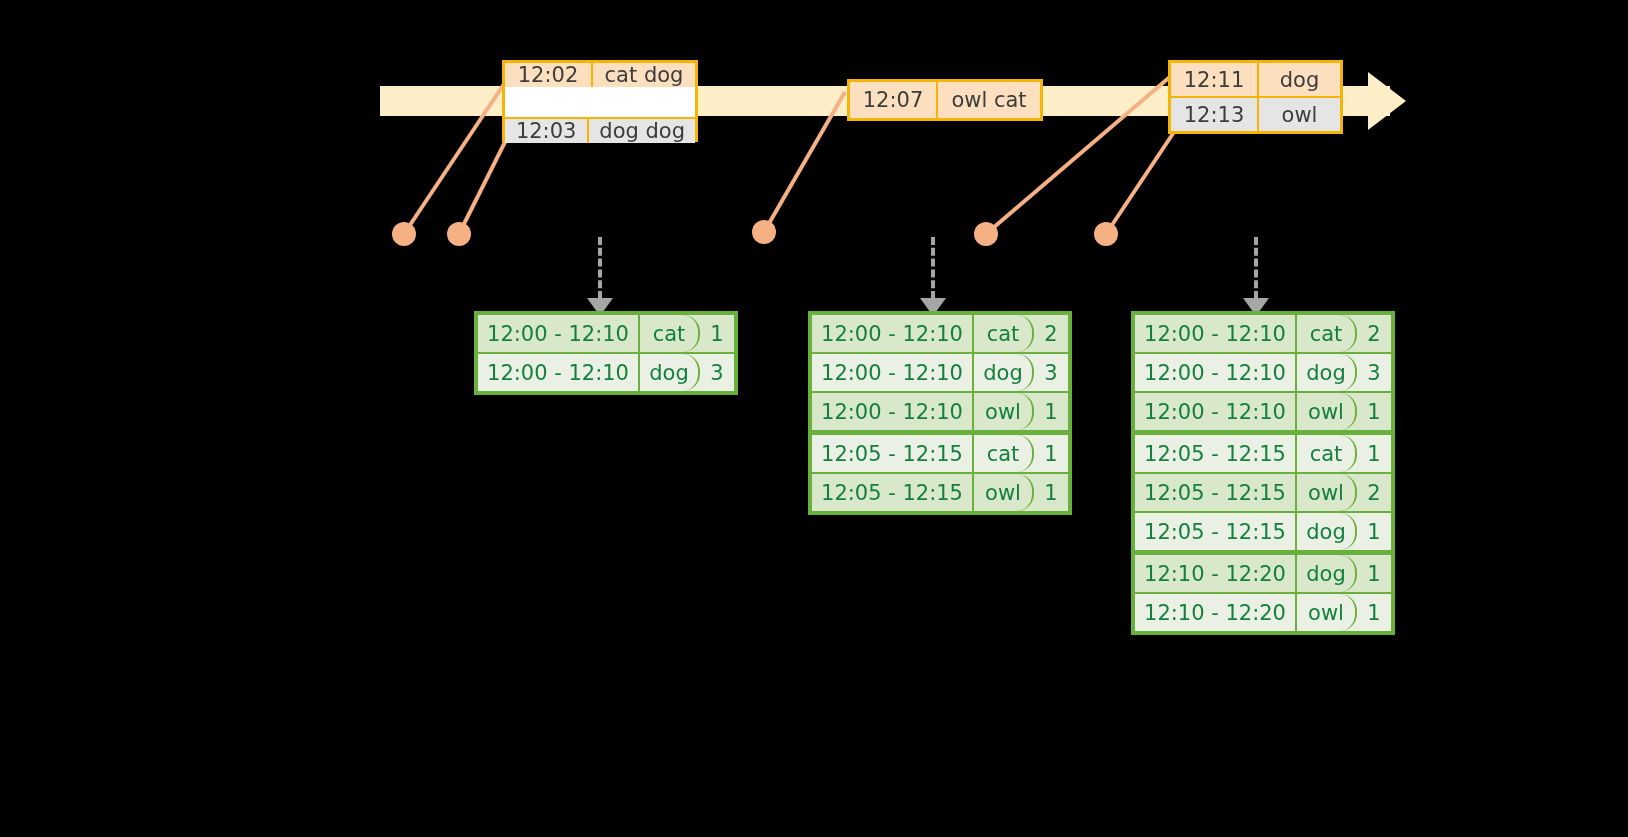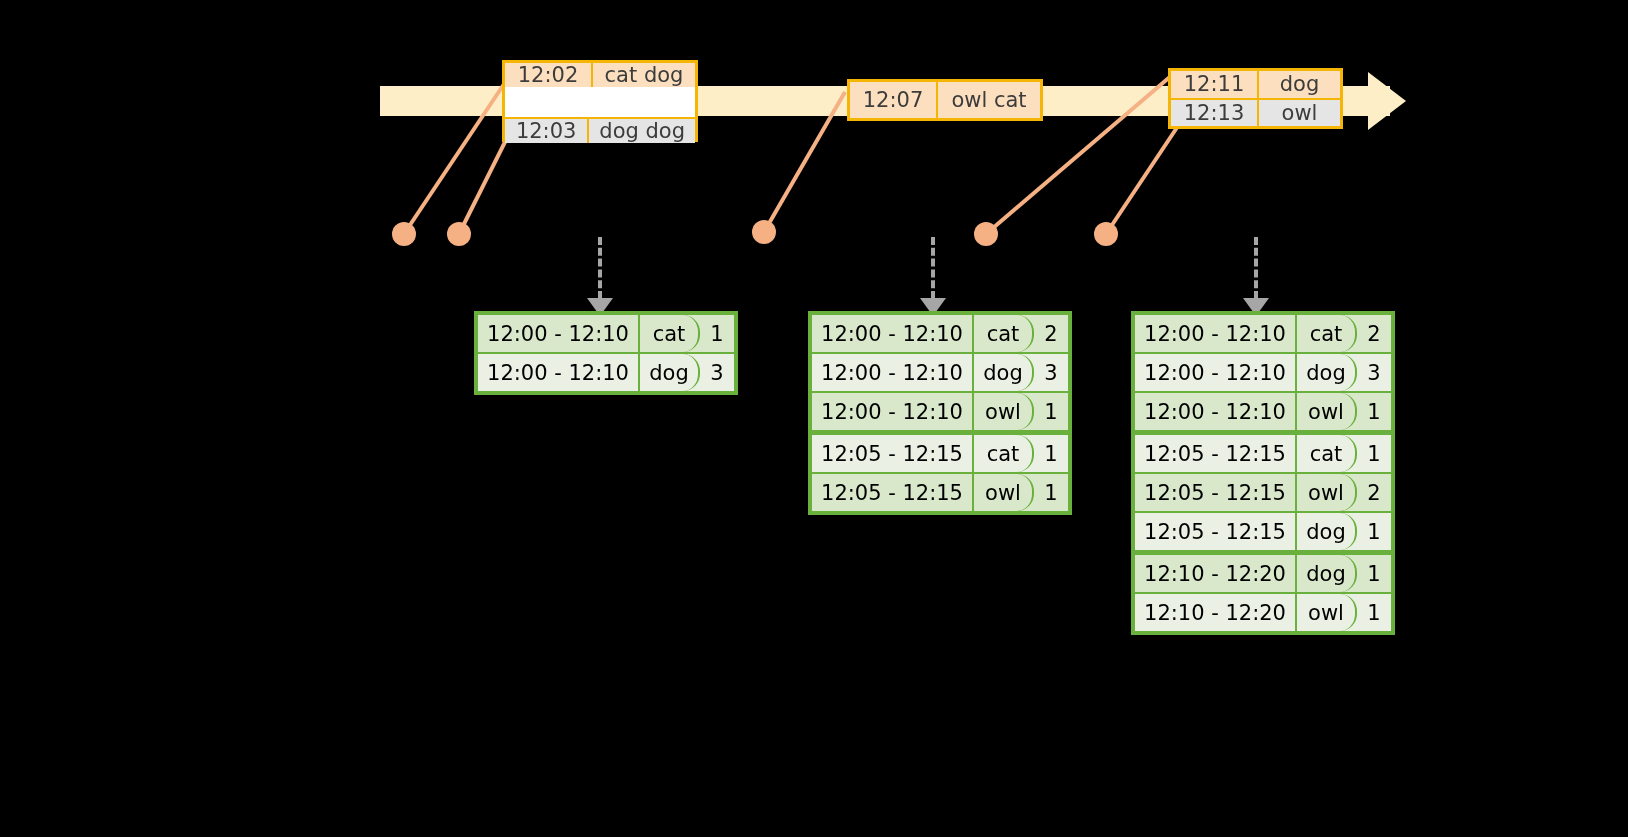--- a/index.html
+++ b/index.html
@@ -40,21 +40,21 @@
   }
   .evt-txt{
     flex:1 1 auto;
     display:flex;align-items:center;justify-content:center;
     font-size:21px;color:#3c3c3c;
     padding:0 10px;white-space:nowrap;
   }
 
   #evt1{left:502px;top:60px;width:196px;height:82px;gap:30px;}
   #evt2{left:835px;top:79px;width:196px;height:42px;margin-left:12px;}
-  #evt3{left:1168px;top:60px;width:175px;height:61px;margin-top:8px;}
+  #evt3{left:1168px;top:60px;width:175px;height:74px;}
 
   
   .dot{
     position:absolute;width:24px;height:24px;border-radius:50%;
     background:#f5b183;
   }
   #svg-lines{position:absolute;left:0;top:0;width:1628px;height:837px;}
 
   
   .gtable{
@@ -64,21 +64,21 @@
     display:flex;flex-direction:column;
     background:#6ab03c;
   }
   .grow{display:flex;}
   .grow + .grow{border-top:2px solid #6ab03c;}
   .grow.dark{background:#d9e8cb;}
   .grow.lightg{background:#eaf1e4;}
   .grow.sep{border-top:5px solid #6ab03c;}
   .gcell{
     display:flex;align-items:center;justify-content:center;
-    font-size:21px;color:#000000;height:37px;white-space:nowrap;
+    font-size:21px;color:#15803d;height:37px;white-space:nowrap;
   }
   .g-window{width:160px;border-right:2px solid #6ab03c;}
   .g-key{width:58px;border-right:2px solid #6ab03c;border-radius:17px;}
   .g-cnt{width:34px;}
 
   #t1{left:474px;top:311px;}
   #t2{left:808px;top:311px;}
   #t3{left:1131px;top:311px;}
 
   

